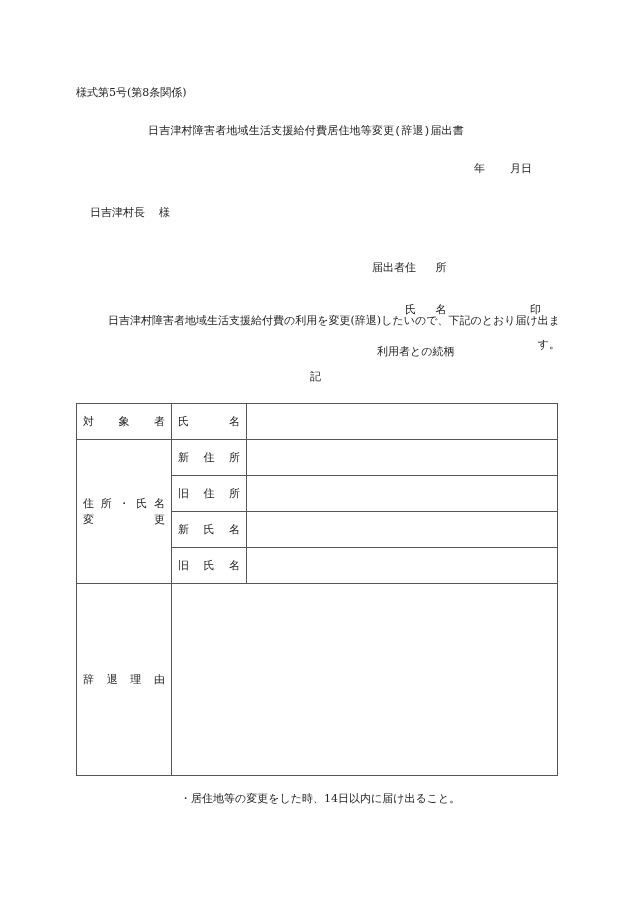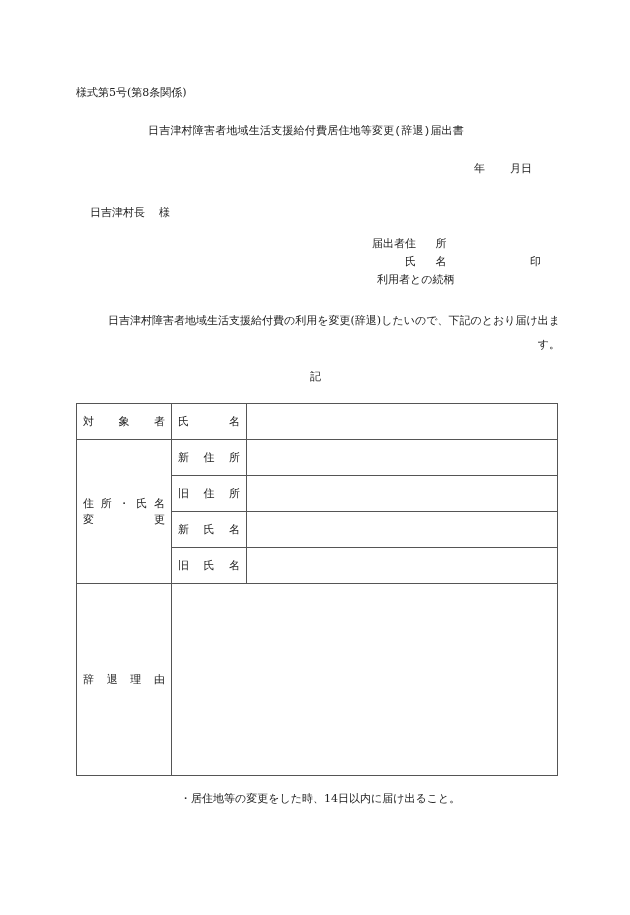--- a/index.html
+++ b/index.html
@@ -20,21 +20,21 @@
     .form-no { left: 76px; top: 85px; }
     .title { left: 148px; top: 123px; letter-spacing: 0.2px; font-family: Liberation Mono, monospace; }
     .date { left: 449px; top: 161px; }
     .date span { display: inline-block; }
     .date .d-year { width: 36px; }
     .date .d-month { width: 36px; }
     .addressee { left: 90px; top: 199px; margin-top: 6px; }
     .addressee .sama { margin-left: 14px; }
 
     .applicant { left: 331px; top: 235px; }
-    .applicant .row { height: 18px; line-height: 18px; position: relative; }
+    .applicant .row { height: 18px; line-height: 18px; position: relative; margin-top: 24px; }
     .applicant .lbl { display: inline-block; width: 46px; }
     .applicant .field-label { display: inline-block; letter-spacing: 8px; }
     .applicant .seal { position: absolute; left: 199px; top: 0; }
 
     .body-text {
       left: 76px;
       top: 309px;
       width: 484px;
       white-space: normal;
       line-height: 24px;

